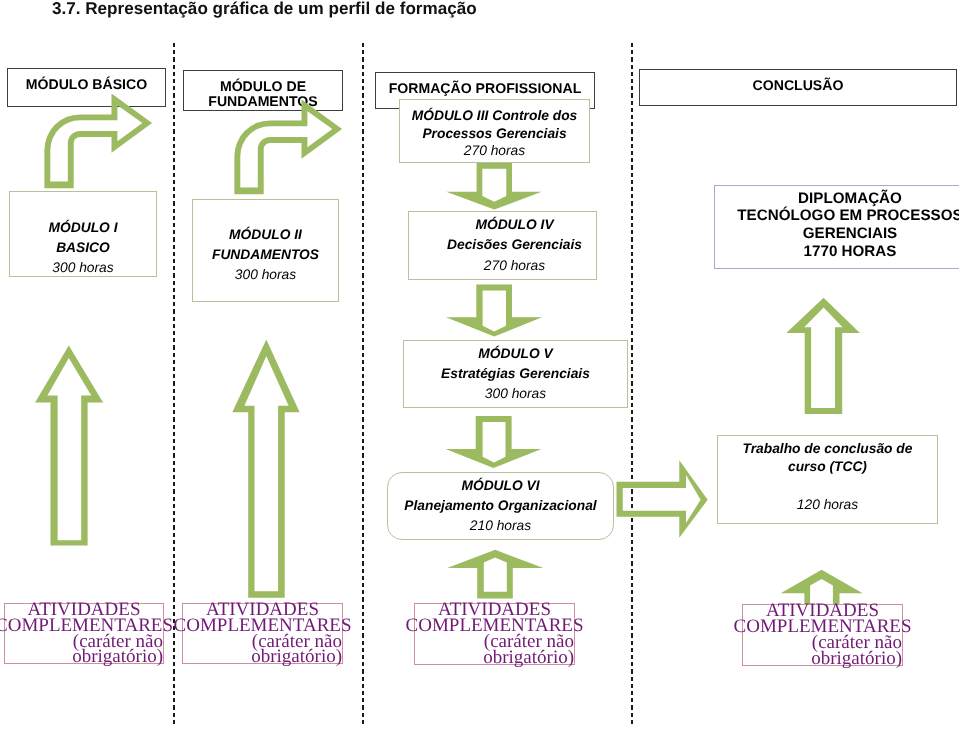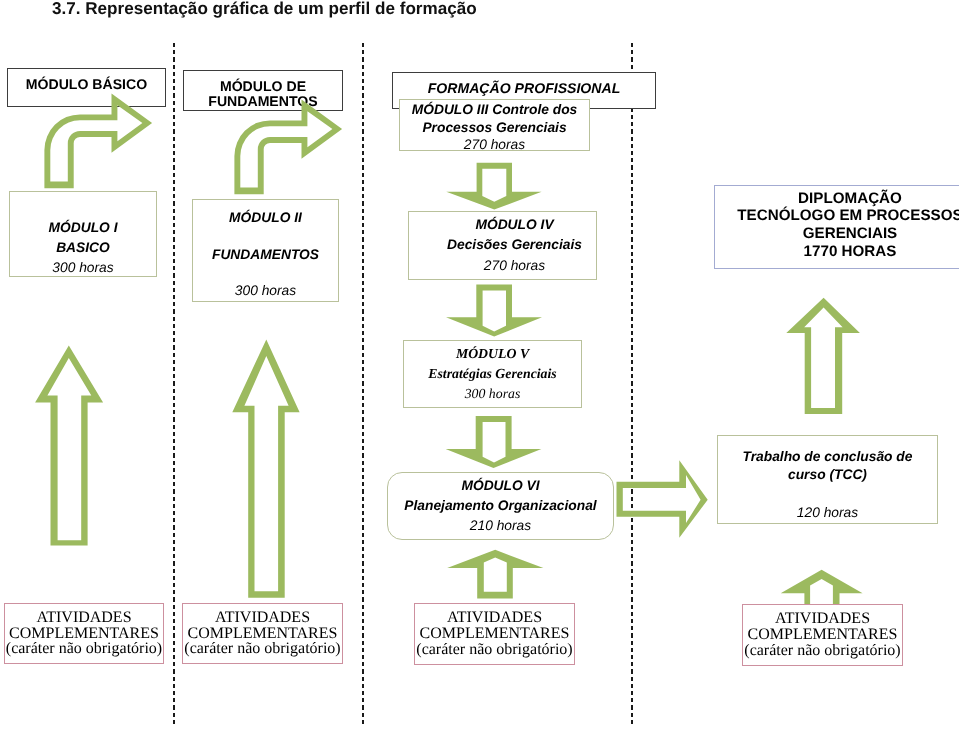--- a/index.html
+++ b/index.html
@@ -18,46 +18,47 @@
   .modbox{border:1px solid #b9c19b;background:#fff;display:flex;flex-direction:column;
        align-items:center;justify-content:center;text-align:center;color:#000;line-height:20px;}
   .modbox .l1{font-weight:bold;font-style:italic;font-size:13.8px;line-height:inherit;}
   .modbox .l2{font-style:italic;font-size:13.8px;line-height:inherit;}
 
   .dipbox{border:1px solid #a3abd2;background:#fff;display:flex;align-items:flex-start;
        justify-content:center;text-align:center;font-weight:bold;font-size:15.2px;
        line-height:17.8px;white-space:pre-line;color:#000;padding-top:3.5px;margin-left:29px;}
 
   .tccbox{border:1px solid #b9c19b;background:#fff;display:flex;flex-direction:column;
-       align-items:center;justify-content:flex-start;text-align:center;color:#000;padding-top:12px;}
+       align-items:center;justify-content:flex-start;text-align:center;color:#000;padding-top:4px;}
   .tccbox .l1{font-weight:bold;font-style:italic;font-size:13.8px;line-height:17.5px;}
   .tccbox .l2{font-style:italic;font-size:13.8px;line-height:17.5px;margin-top:21px;}
 
   .actbox{border:1px solid #cd909f;background:#fff;display:flex;flex-direction:column;
        align-items:center;justify-content:center;text-align:right;
-       font-family:"Liberation Serif",serif;font-size:16px;line-height:15.8px;color:#000000;}
+       font-family:"Liberation Serif",serif;font-size:19px;line-height:15.8px;color:#701a75;}
 
   .vsep{position:absolute;width:1.7px;
         background-image:repeating-linear-gradient(to bottom,#1a1a1a 0px,#1a1a1a 4.2px,rgba(0,0,0,0) 4.2px,rgba(0,0,0,0) 7.2px);}
   svg{display:block;overflow:visible;}
 </style>
 </head>
 <body>
 
 <div id="stage">
   <div class="abs title">3.7. Representação gráfica de um perfil de formação</div>
 
   <div class="vsep" style="left:173px;top:43px;height:681px;"></div>
   <div class="vsep" style="left:362px;top:43px;height:681px;"></div>
   <div class="vsep" style="left:631px;top:43px;height:681px;"></div>
 
   <div class="abs hdr" style="left:7px;top:44px;width:159px;height:39px;">MÓDULO BÁSICO</div>
   <div class="abs hdr" style="left:183px;top:46px;width:160px;height:41px;">MÓDULO DE
 FUNDAMENTOS</div>
-  <div class="abs hdr" style="left:392px;top:48px;width:264px;height:37px;font-style:italic;">FORMAÇÃO PROFISSIONAL</div>
+  <div class="abs hdr" style="left:375px;top:48px;width:220px;height:37px;">FORMAÇÃO PROFISSIONAL</div>
+  <div class="abs hdr" style="left:639px;top:45px;width:318px;height:37px;">CONCLUSÃO</div>
 
   <div class="abs" style="left:39.6px;top:88.7px;width:120px;height:104px;">
     <svg viewBox="0 0 120 104" width="120" height="104">
       <path fill-rule="evenodd" fill="#9CBA5F" d="M 4.4 99.3 L 4.4 61 A 35.6 35.6 0 0 1 40 25.4 L 71.5 25.4 L 71.5 4.4 L 112.1 34.1 L 71.5 63.7 L 71.5 47.9 L 40 47.9 A 6.3 6.3 0 0 0 33.7 54.2 L 33.7 99.3 Z
            M 10.3 92.5 L 10.3 61 A 29.7 29.7 0 0 1 40 31.3 L 77.4 31.3 L 77.4 16.2 L 102.4 34.1 L 77.4 52.3 L 77.4 42 L 40 42 A 12.2 12.2 0 0 0 27.8 54.2 L 27.8 92.5 Z"></path>
     </svg>
   </div>
   <div class="abs" style="left:229.5px;top:94.6px;width:120px;height:104px;">
     <svg viewBox="0 0 120 104" width="120" height="104">
       <path fill-rule="evenodd" fill="#9CBA5F" d="M 4.4 99.3 L 4.4 61 A 35.6 35.6 0 0 1 40 25.4 L 71.5 25.4 L 71.5 4.4 L 112.1 34.1 L 71.5 63.7 L 71.5 47.9 L 40 47.9 A 6.3 6.3 0 0 0 33.7 54.2 L 33.7 99.3 Z
@@ -123,39 +124,39 @@
            M 10.8 32.9 L 74.0 32.9 L 74.0 20.0 L 88.6 44.7 L 74.0 68.0 L 74.0 55.8 L 10.8 55.8 Z"></path>
     </svg>
   </div>
 
   <div class="abs modbox" style="left:9px;top:191px;width:148px;height:86px;padding-top:28px;">
     <div class="l1">MÓDULO I</div>
     <div class="l1">BASICO</div>
     <div class="l2">300 horas</div>
   </div>
 
-  <div class="abs modbox" style="left:192px;top:199px;width:147px;height:103px;padding-top:8px;justify-content:space-between;">
+  <div class="abs modbox" style="left:192px;top:199px;width:147px;height:103px;padding-top:8px;">
     <div class="l1">MÓDULO II</div>
     <div class="l1">FUNDAMENTOS</div>
     <div class="l2">300 horas</div>
   </div>
 
-  <div class="abs modbox" style="left:399px;top:99px;width:191px;height:52px;line-height:17.4px;padding-top:5px;">
+  <div class="abs modbox" style="left:399px;top:99px;width:191px;height:64px;line-height:17.4px;padding-top:5px;">
     <div class="l1">MÓDULO III Controle dos</div>
     <div class="l1">Processos Gerenciais</div>
     <div class="l2">270 horas</div>
   </div>
 
   <div class="abs modbox" style="left:408px;top:211px;width:189px;height:69px;line-height:20.1px;padding-top:0px;padding-left:24px;">
     <div class="l1">MÓDULO IV</div>
     <div class="l1">Decisões Gerenciais</div>
     <div class="l2">270 horas</div>
   </div>
 
-  <div class="abs modbox" style="left:403px;top:340px;width:179px;height:68px;line-height:20px;padding-top:0px;font-family:Liberation Serif, serif;">
+  <div class="abs modbox" style="left:403px;top:340px;width:225px;height:68px;line-height:20px;padding-top:0px;">
     <div class="l1">MÓDULO V</div>
     <div class="l1">Estratégias Gerenciais</div>
     <div class="l2">300 horas</div>
   </div>
 
   <div class="abs modbox" style="left:387px;top:472px;width:227px;height:68px;line-height:20.2px;padding-top:0px;border-radius:15px;">
     <div class="l1">MÓDULO VI</div>
     <div class="l1">Planejamento Organizacional</div>
     <div class="l2">210 horas</div>
   </div>

